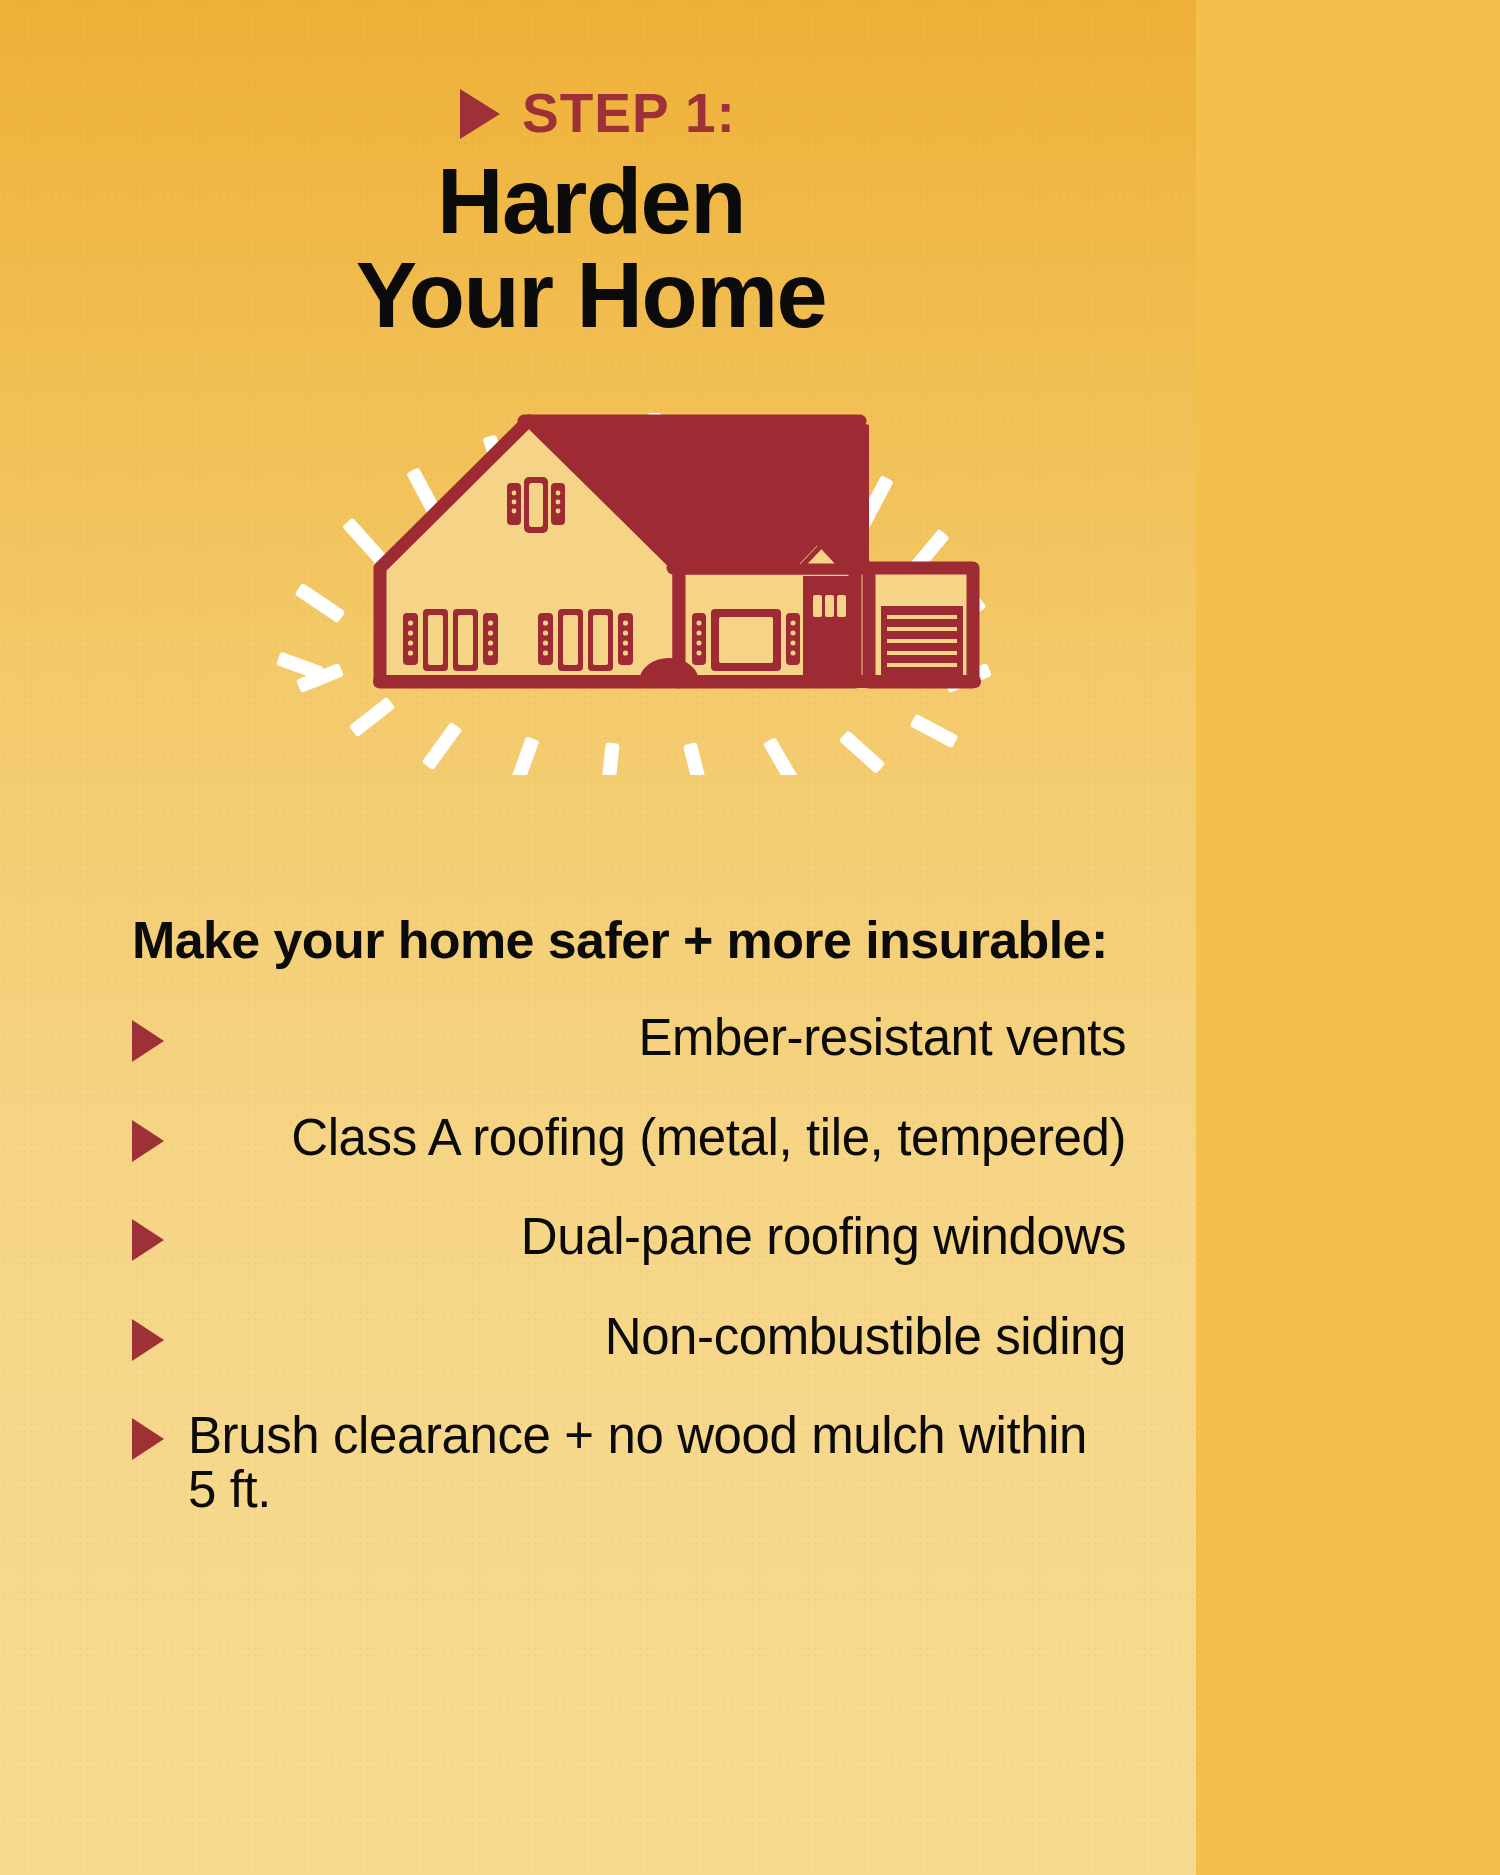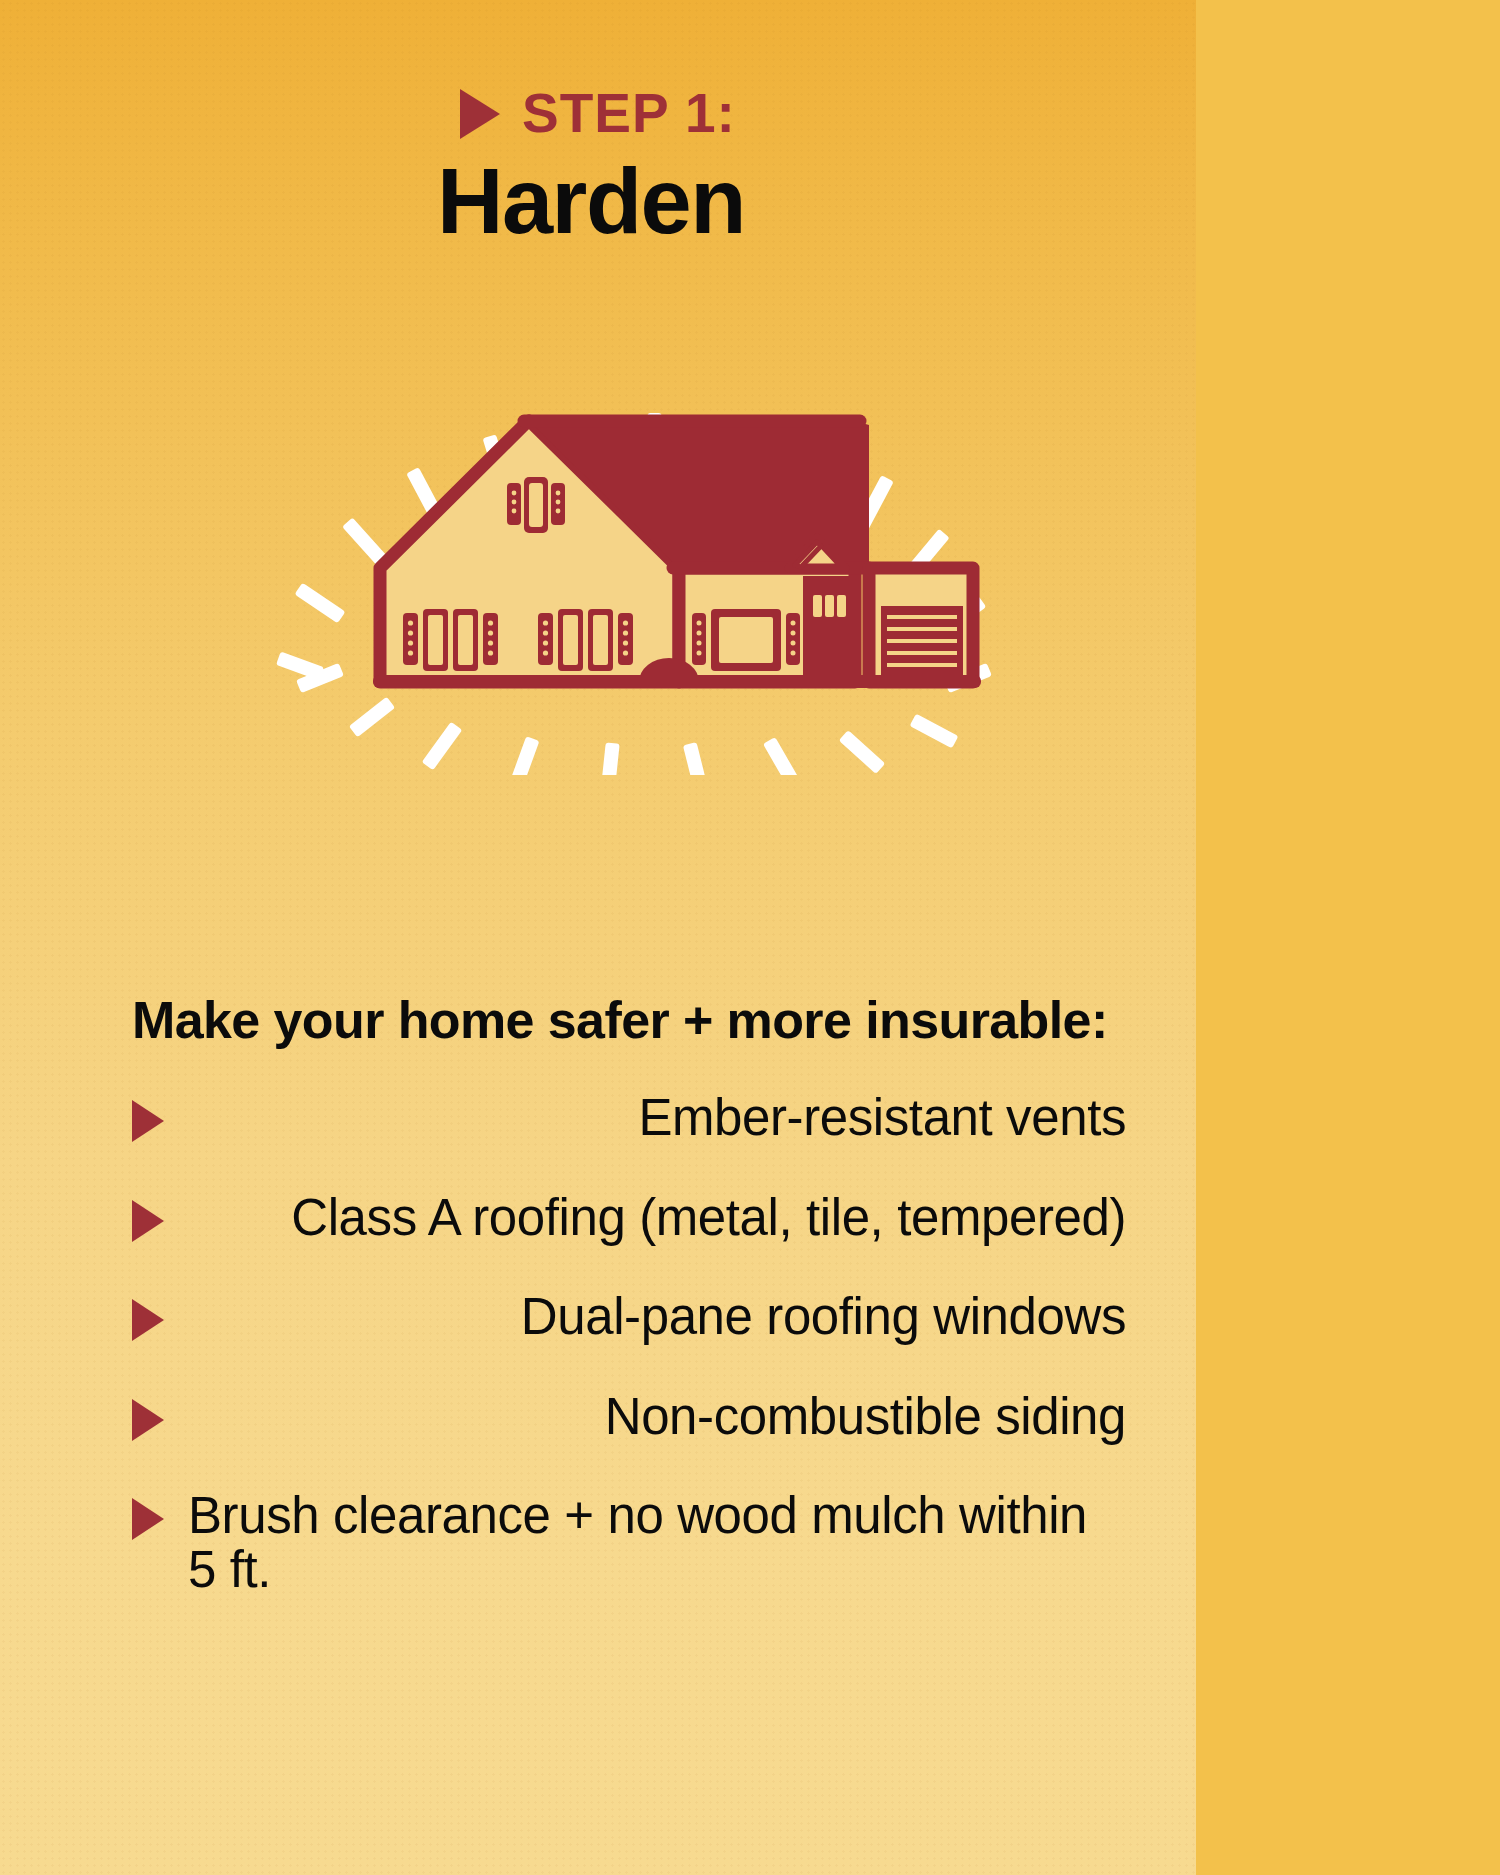--- a/index.html
+++ b/index.html
@@ -82,21 +82,21 @@
     top:355px;
     left:255px;
     width:750px;
     height:420px;
   }
   .illus svg { display:block; width:100%; height:100%; }
 
   
   .listblock {
     position:absolute;
-    top:992px;
+    top:912px;
     left:132px;
     right:70px;
   }
   .lede {
     color:#0b0b0b;
     font-size:52px;
     font-weight:bold;
     letter-spacing:-.6px;
     line-height:1.1;
     margin-bottom:42px;
@@ -133,20 +133,21 @@
 <div class="page">
   <div class="grain"></div>
 
   <div class="eyebrow">
     <span class="tri"></span>
     <span class="txt">STEP 1:</span>
   </div>
 
   <h1 class="title">
     <span class="l1">Harden</span>
+    <span class="l2">Your Home</span>
   </h1>
 
   <div class="illus">
     <svg viewBox="0 0 750 420" xmlns="http://www.w3.org/2000/svg" aria-hidden="true">
       <g fill="#ffffff">
 
         <rect x="38" y="288" width="14" height="46" rx="3" transform="rotate(-70 45 311)"></rect>
         <rect x="58" y="222" width="14" height="52" rx="3" transform="rotate(-56 65 248)"></rect>
         <rect x="104" y="160" width="14" height="56" rx="3" transform="rotate(-42 111 188)"></rect>
         <rect x="164" y="112" width="14" height="58" rx="3" transform="rotate(-28 171 141)"></rect>

